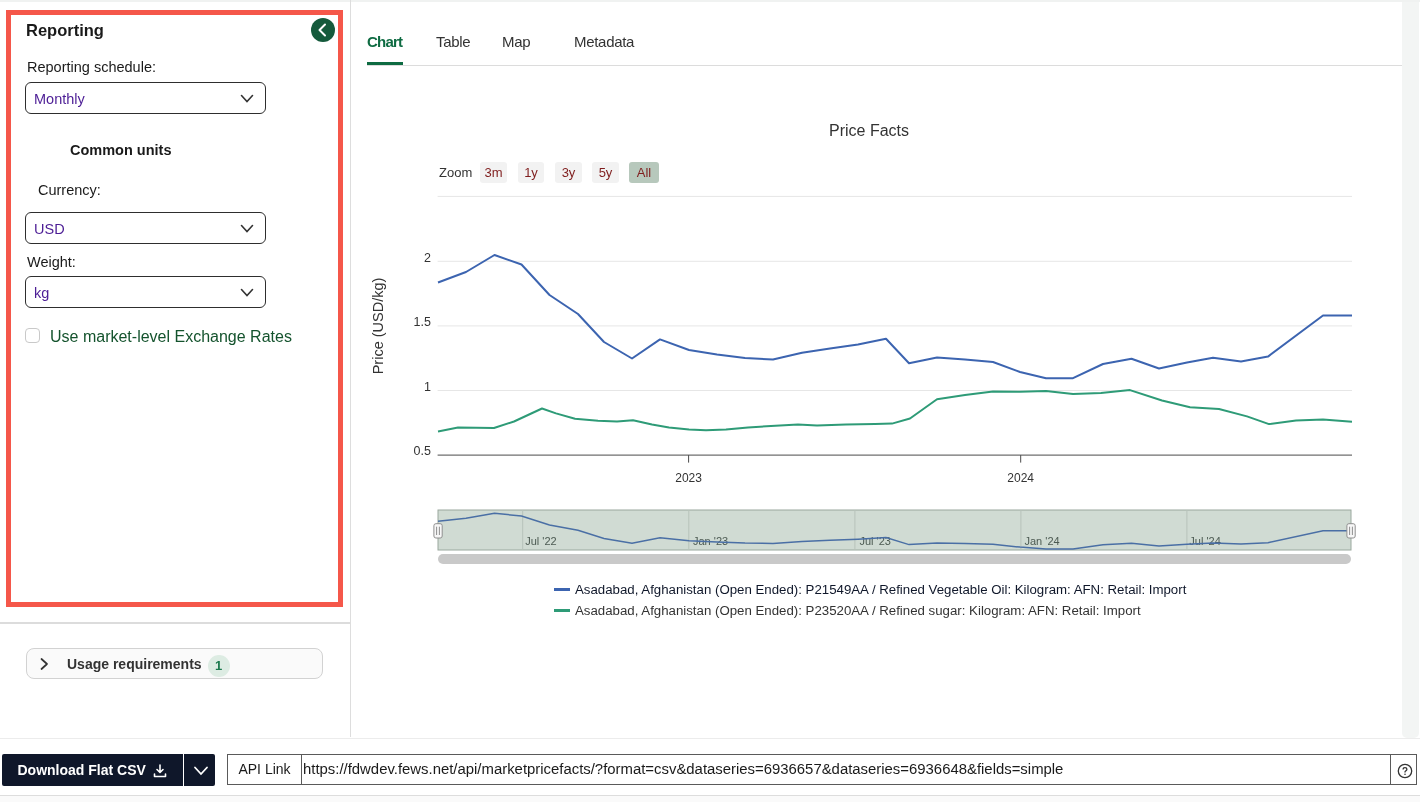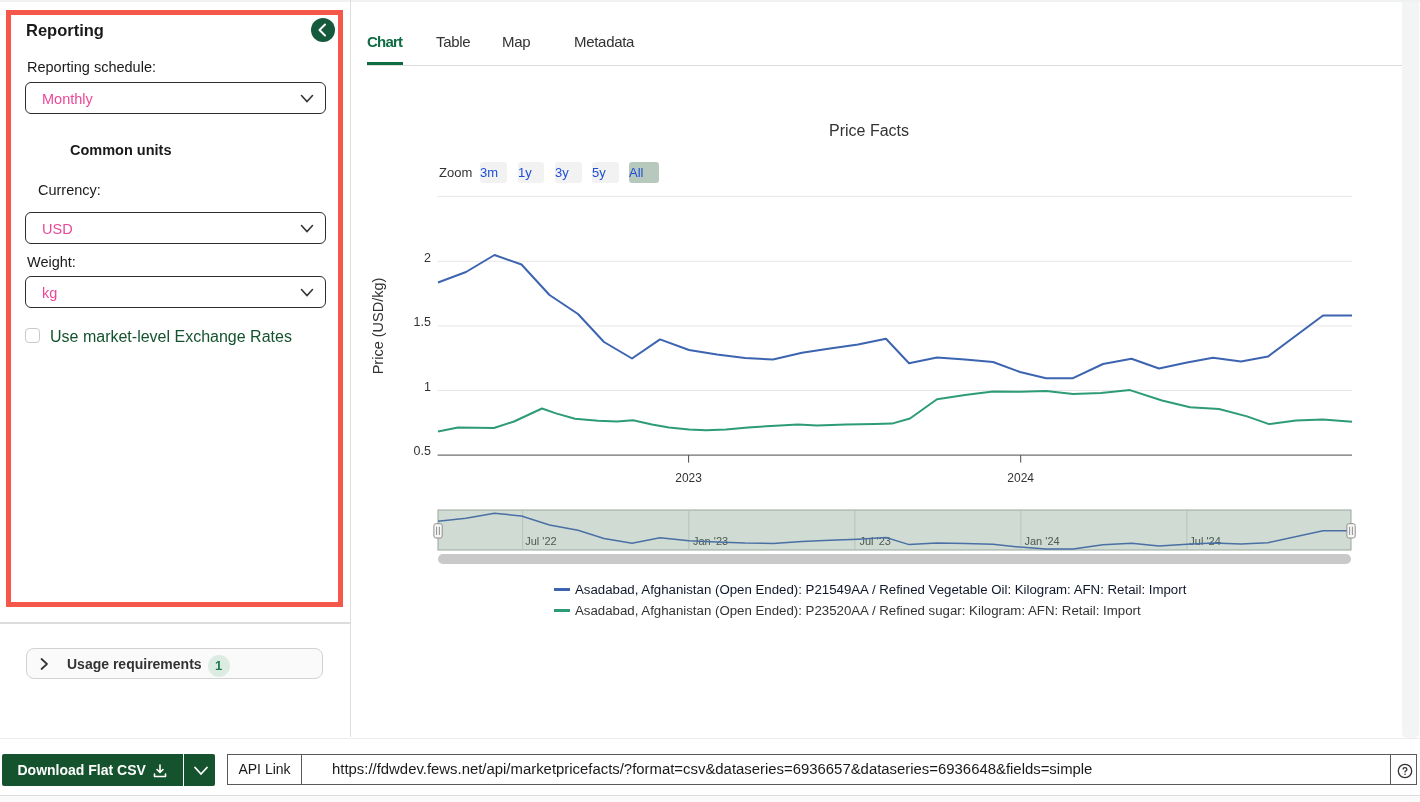--- a/index.html
+++ b/index.html
@@ -8,22 +8,22 @@
 .abs { position:absolute; }
 #topstrip { left:0; top:0; width:1420px; height:2px; background:#f0f2f1; }
 #gutter { left:1402px; top:2px; width:16.5px; height:735.5px; background:#f3f5f4; border-radius:0 0 5px 5px; }
 #sidebar-divider { left:350px; top:0; width:1px; height:737px; background:#dddddd; }
 
 
 #redpanel { left:6px; top:10px; width:337px; height:596.5px; border:5px solid #f5574a; background:#fff; }
 #customize-h { left:26px; top:21px; font-size:16.5px; font-weight:bold; color:#1a1a1a; }
 #backcircle { left:311px; top:18px; width:24px; height:24px; border-radius:50%; background:#155a3c; }
 .field-label { font-size:14.5px; color:#1a1a1a; }
-.sel { left:25px; width:301px; height:32px; border:1.5px solid #2e2e2e; border-radius:6px; background:#fff;
-  font-size:14.5px; color:#ec4899; line-height:32px; padding-left:16px; }
+.sel { left:25px; width:241px; height:32px; border:1.5px solid #2e2e2e; border-radius:6px; background:#fff;
+  font-size:14.5px; color:#4c1d95; line-height:32px; padding-left:8px; }
 .sel svg { position:absolute; right:11px; top:10px; }
 #cb { left:25px; top:328px; width:15px; height:15px; border:1px solid #c9c9c9; border-radius:4px; background:#fff; }
 #cb-label { left:50px; top:328px; font-size:16px; color:#14532d; }
 
 #usage-sep { left:0; top:622px; width:350px; height:1.5px; background:#dcdcdc; }
 #usage { left:26px; top:648px; width:297px; height:31px; border:1px solid #d2d2d2; border-radius:8px; background:#fafafa; }
 #usage-arrow { left:39px; top:657px; }
 #usage-text { left:67px; top:656px; font-size:14px; font-weight:bold; color:#333; }
 #usage-badge { left:207.5px; top:654.5px; width:22px; height:22px; border-radius:50%; background:#ddece3;
   color:#1c7a4e; font-size:13px; font-weight:bold; text-align:center; line-height:22px; }
@@ -32,40 +32,40 @@
 .tab { top:33px; font-size:15px; color:#333; letter-spacing:-0.3px; }
 #tab-chart { left:367px; color:#0e6b42; font-weight:bold; letter-spacing:-0.8px; }
 #tab-table { left:436px; }
 #tab-map { left:502px; }
 #tab-meta { left:562px;margin-left:12px; }
 #tab-underline { left:367px; top:62.3px; width:36px; height:3px; background:#0e6b42; }
 #tab-border { left:367px; top:64.5px; width:1035px; height:1px; background:#dcdcdc; }
 
 #chart-title { left:769px; top:122px; width:200px; text-align:center; font-size:16px; color:#333; }
 #zoom-label { left:439px; top:165px; font-size:13px; color:#333; }
-.zbtn { top:161.5px; height:21px; background:#f2f2f2; border-radius:3px; font-size:13px; color:#1d4ed8;
-  text-align:left; line-height:21px; }
+.zbtn { top:161.5px; height:21px; background:#f2f2f2; border-radius:3px; font-size:13px; color:#7f1d1d;
+  text-align:center; line-height:21px; }
 #zb-3m { left:480px; width:27px; }
 #zb-1y { left:518px; width:26px; }
 #zb-3y { left:555px; width:27px; }
 #zb-5y { left:592px; width:27px; }
 #zb-all { left:629px; width:30px; background:#b7c8bc; }
 
 #legend1 { left:554px; top:582px; font-size:13.25px; color:#0f172a; }
 #legend2 { left:554px; top:603px; font-size:13.25px; color:#333; }
 .dash { display:inline-block; width:16px; height:2.5px; vertical-align:middle; margin-right:5px; position:relative; top:-1px; }
 
 
-#dlbtn { left:2px; top:754px; width:213px; height:32px; background:#14532d; color:#fff; border-radius:2px; }
+#dlbtn { left:2px; top:754px; width:213px; height:32px; background:#0f172a; color:#fff; border-radius:2px; }
 #dlbtn .lbl { position:absolute; left:15.5px; top:8px; font-size:14px; font-weight:bold; }
 #dlbtn .divider { position:absolute; left:181px; top:0; width:1px; height:32px; background:#fff; }
 #apilink { left:227px; top:754px; width:75px; height:31px; border:1px solid #5a5a5a; background:#fff;
   font-size:14px; color:#1a1a1a; text-align:center; line-height:29px; }
 #urlbox { left:301px; top:754px; width:1090px; height:31px; border:1px solid #5a5a5a; background:#fff;
-  font-size:14.9px; color:#1a1a1a; line-height:29px; padding-left:30px; white-space:nowrap; overflow:hidden; }
+  font-size:14.9px; color:#1a1a1a; line-height:29px; padding-left:1px; white-space:nowrap; overflow:hidden; }
 #qbox { left:1390px; top:754px; width:26.5px; height:31px; border:1px solid #5a5a5a; background:#fff; }
 #botline { left:0; top:795px; width:1420px; height:1px; background:#dddddd; }
 #cardline { left:0; top:738px; width:1420px; height:1px; background:#ececec; }
 #botstrip { left:0; top:796px; width:1420px; height:6px; background:#fafafa; }
 </style>
 </head>
 <body>
 <div class="abs" id="topstrip"></div>
 <div class="abs" id="gutter"></div>
 <div class="abs" id="sidebar-divider"></div>

